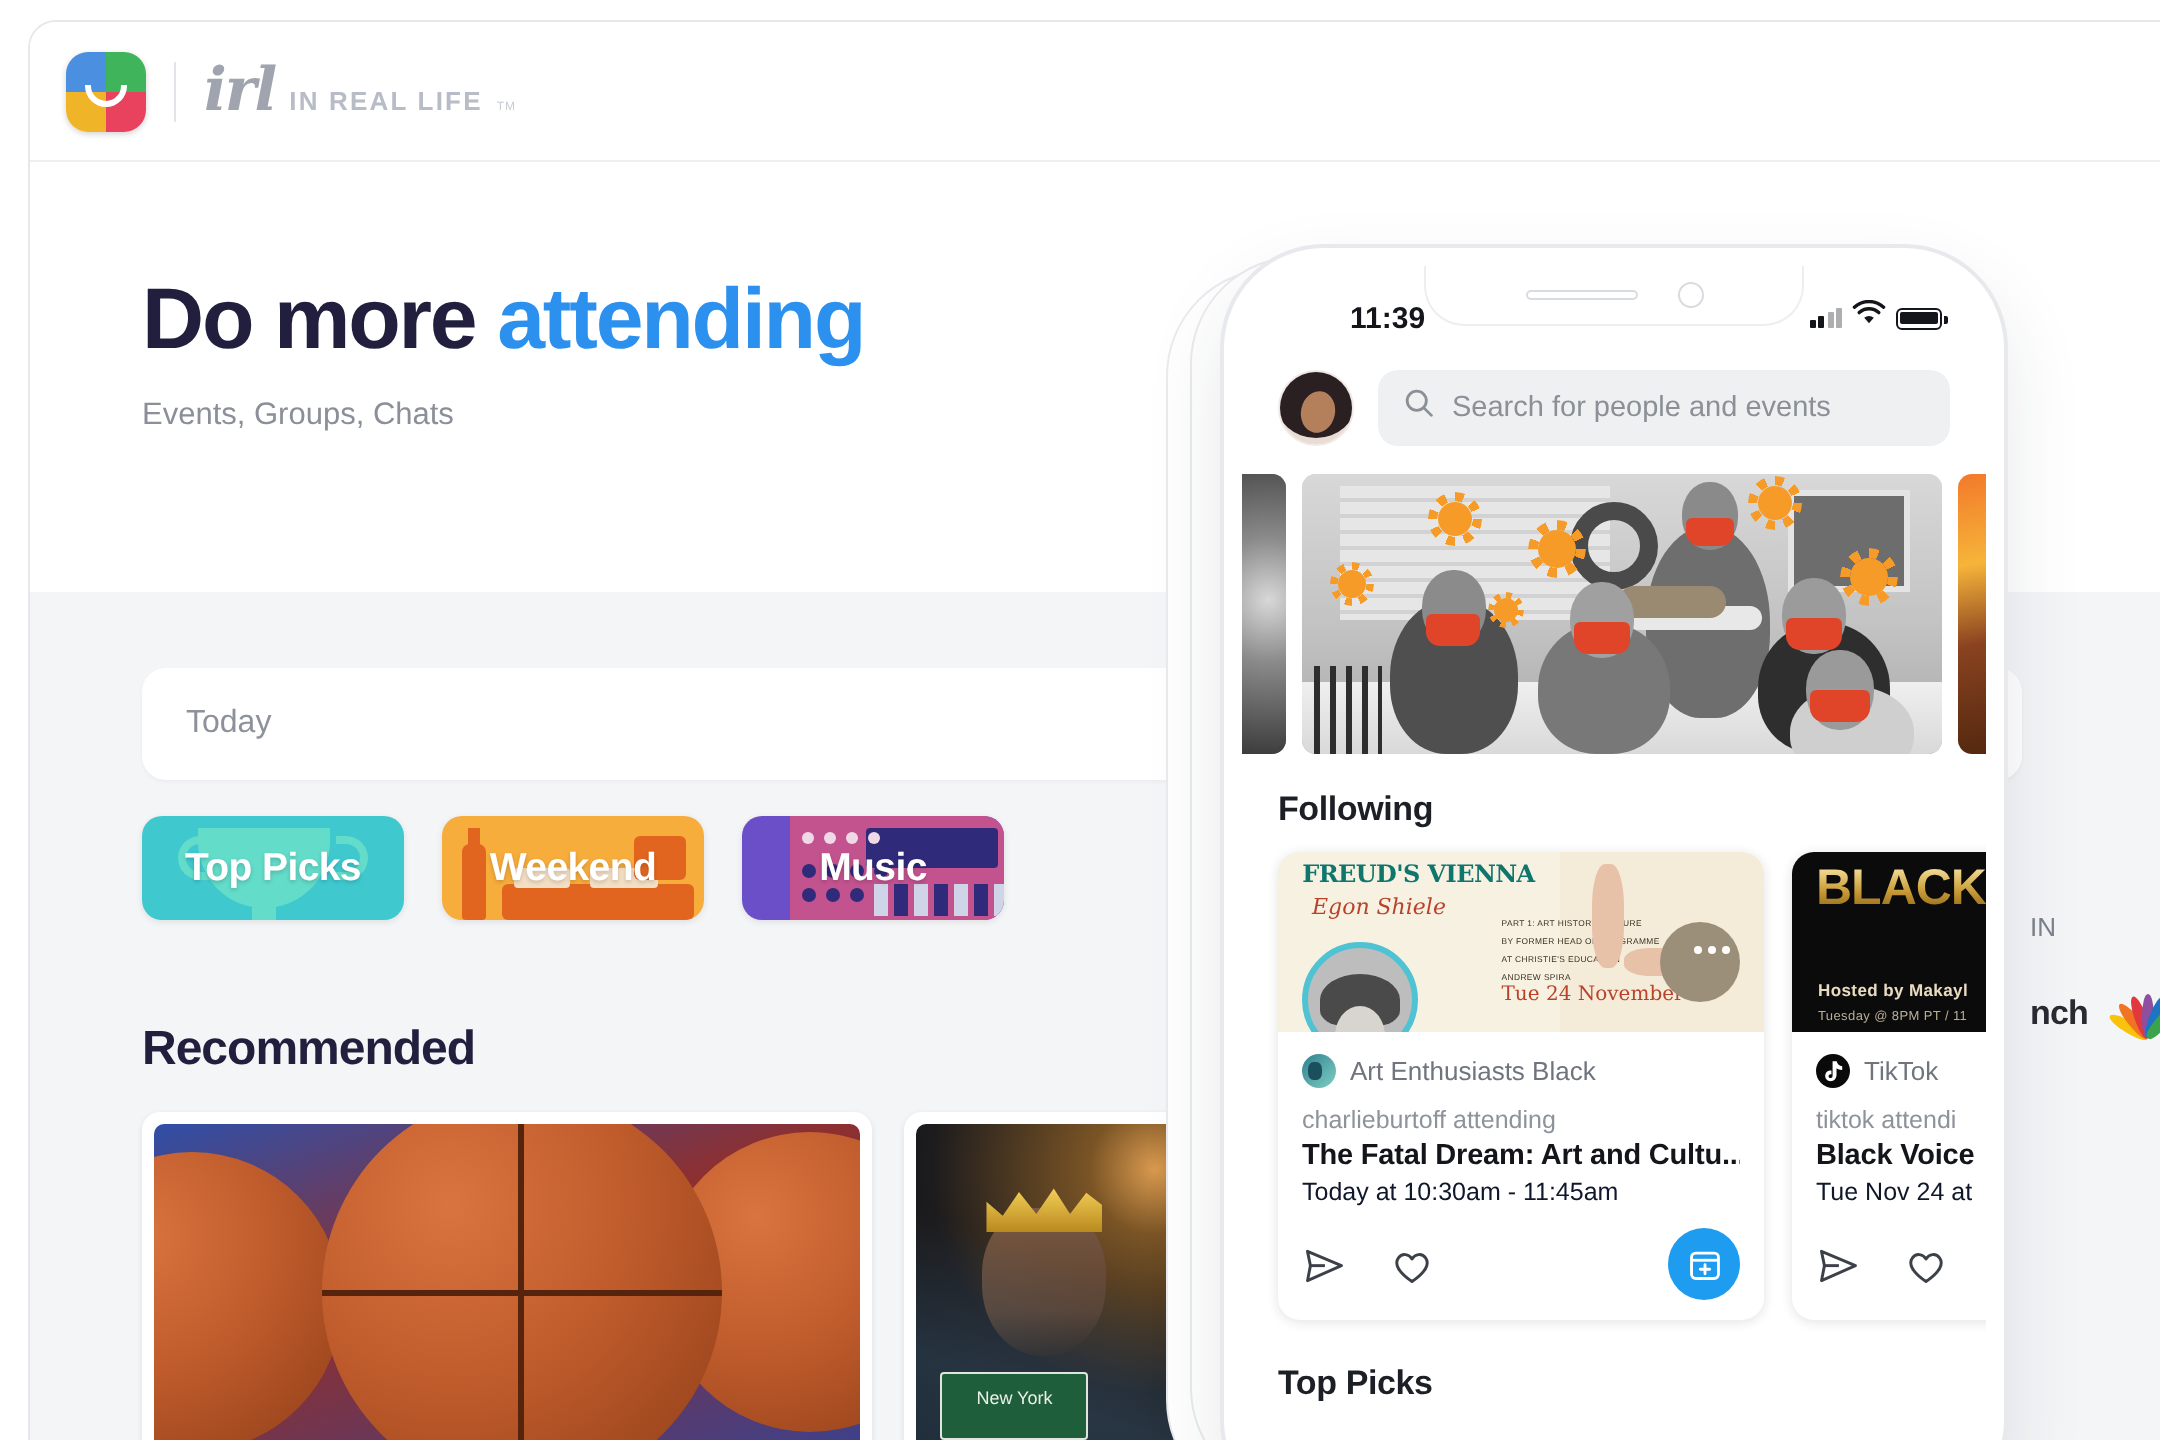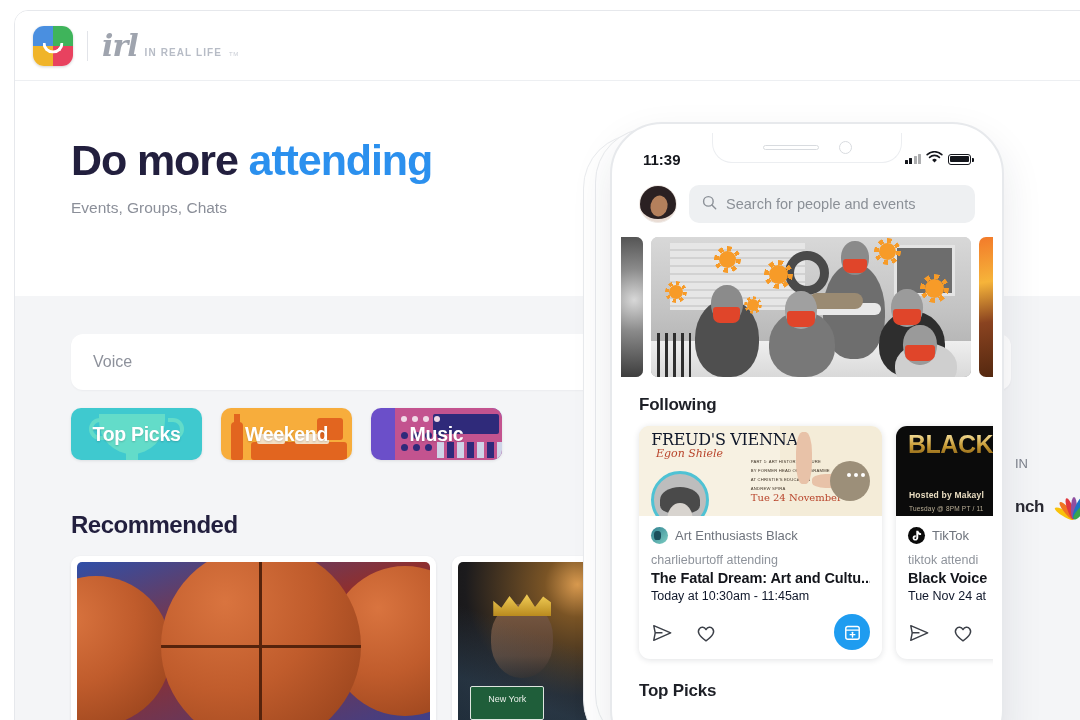--- a/index.html
+++ b/index.html
@@ -79,21 +79,21 @@
   }
   .wordmark .irl {
     font-family: "DejaVu Serif", serif;
     font-style: italic;
     font-weight: 700;
     font-size: 30px;
     color: #9fa4ae;
     letter-spacing: -1px;
   }
   .wordmark .tagline {
-    font-size: 10px;
+    font-size: 13px;
     font-weight: 700;
     letter-spacing: 1.1px;
     color: #b7bcc6;
   }
   .wordmark .tm {
     font-size: 6px;
     color: #c8ccd4;
     letter-spacing: .5px;
   }
 
@@ -354,21 +354,21 @@
 
   .statusbar {
     position: absolute;
     left: 0; top: 0;
     width: 100%; height: 46px;
     display: flex;
     align-items: center;
     padding: 0 22px;
     z-index: 25;
   }
-  .clock { font-size: 15px; font-weight: 700; color: #14161c; margin-top: 6px; }
+  .clock { font-size: 15px; font-weight: 700; color: #14161c; margin-top: 6px; margin-left: 32px; }
   .status-icons { margin-left: auto; display: flex; align-items: center; gap: 5px; margin-top: 6px; }
   .sig { display: flex; align-items: flex-end; gap: 1.5px; }
   .sig i { display: block; width: 3px; background: #14161c; border-radius: .5px; }
   .sig i:nth-child(1) { height: 4px; }
   .sig i:nth-child(2) { height: 6px; }
   .sig i:nth-child(3) { height: 8px; opacity: .35; }
   .sig i:nth-child(4) { height: 10px; opacity: .35; }
   .batt {
     width: 23px; height: 11px;
     border: 1.4px solid #14161c;
@@ -562,21 +562,21 @@
     border-radius: 50%;
     background: #1e9cf0;
     display: flex;
     align-items: center;
     justify-content: center;
   }
 
   
   .fp-bg { position: absolute; inset: 0; background: #f4ecd8; }
   .fp-left { position: absolute; left: 0; top: 0; width: 58%; height: 100%; background: #f7f1e2; }
-  .fp-t1 { position: absolute; left: 5%; top: 4%; font-family: "DejaVu Serif", serif; font-weight: 400; font-size: 16px; color: #0f172a; letter-spacing: -.3px; }
+  .fp-t1 { position: absolute; left: 5%; top: 4%; font-family: "DejaVu Serif", serif; font-weight: 700; font-size: 12px; color: #0f766e; letter-spacing: -.3px; }
   .fp-t2 { position: absolute; left: 7%; top: 23%; font-family: "DejaVu Serif", serif; font-style: italic; font-size: 11px; color: #b8432a; }
   .fp-t3 { position: absolute; left: 46%; top: 36%; font-size: 4.2px; color: #3b2f22; line-height: 2.1; letter-spacing: .2px; }
   .fp-date { position: absolute; left: 46%; top: 73%; font-family: "DejaVu Serif", serif; font-size: 10px; color: #b8432a; }
   .fp-photo {
     position: absolute;
     left: 5%; bottom: -14%;
     width: 58px; height: 58px;
     border-radius: 50%;
     border: 3px solid #4fc2d4;
     overflow: hidden;
@@ -642,21 +642,21 @@
         <div class="hero-title">
           <span>Do more </span><span class="accent">attending</span>
         </div>
         <div class="hero-sub">Events, Groups, Chats</div>
       </div>
     </div>
 
     <div class="body-grey">
 
       <div class="search-bar">
-        <span class="ph">Voice</span>
+        <span class="ph">Today</span>
       </div>
 
       <div class="chips">
 
         <div class="chip" style="background:#3fc9cf">
           <div class="art">
             <div style="position:absolute;left:28px;top:6px;width:66px;height:40px;background:#63dcc9;border-radius:0 0 34px 34px;"></div>
             <div style="position:absolute;left:18px;top:10px;width:16px;height:22px;border:4px solid #63dcc9;border-right:none;border-radius:12px 0 0 12px;"></div>
             <div style="position:absolute;right:18px;top:10px;width:16px;height:22px;border:4px solid #63dcc9;border-left:none;border-radius:0 12px 12px 0;"></div>
             <div style="position:absolute;left:55px;top:44px;width:12px;height:8px;background:#63dcc9;"></div>

